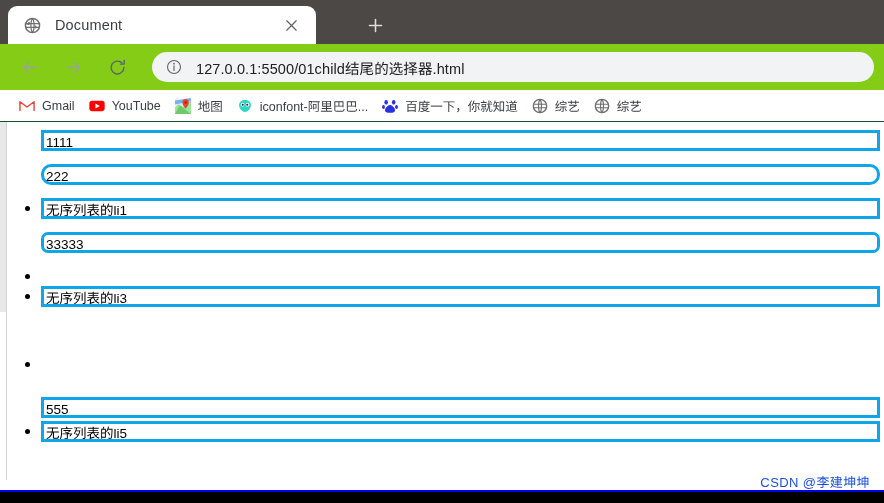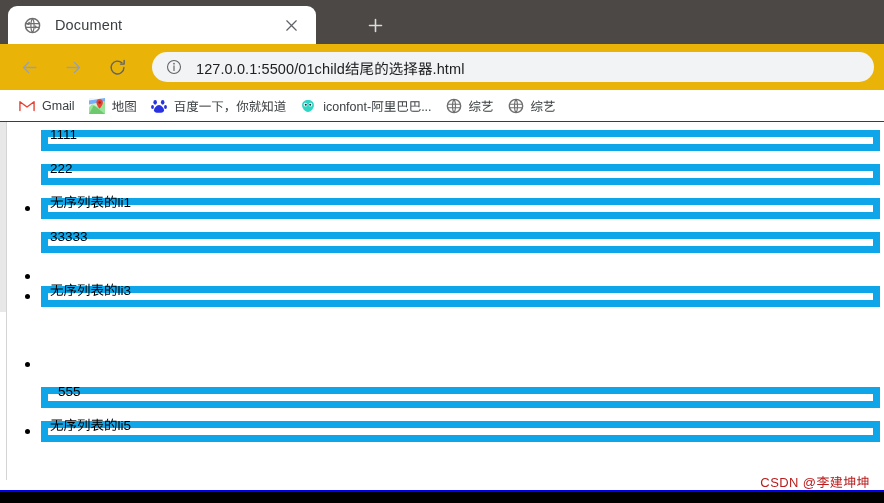--- a/index.html
+++ b/index.html
@@ -83,21 +83,21 @@
     display: flex;
     align-items: center;
     justify-content: center;
     border-radius: 50%;
     flex: none;
   }
 
   
   .toolbar {
     height: 46px;
-    background: #eab308;
+    background: #84cc16;
     display: flex;
     align-items: center;
     padding: 0 10px 0 14px;
     box-sizing: border-box;
     flex: none;
   }
   .nav-btn {
     width: 30px;
     height: 30px;
     display: flex;
@@ -202,23 +202,23 @@
     font-family: "Liberation Serif", "DejaVu Serif", serif;
   }
 
   
   .row {
     position: absolute;
     left: 41px;
     right: 4px;
     height: 21px;
     box-sizing: border-box;
-    border: 7px solid #0ea5e9;
-    display: flex;
-    align-items: flex-end;
+    border: 3px solid #0ea5e9;
+    display: flex;
+    align-items: flex-start;
   }
   .row-text {
     font-size: 13.5px;
     color: #000000;
     font-family: "Liberation Sans", "DejaVu Sans", sans-serif;
     padding-left: 2px;
     line-height: 19px;
     white-space: nowrap;
   }
   .bullet {
@@ -246,21 +246,21 @@
     bottom: 0;
     height: 11px;
     background: #000000;
   }
 
   .watermark {
     position: absolute;
     right: 14px;
     bottom: 12px;
     font-size: 13px;
-    color: #b91c1c;
+    color: #1d4ed8;
     font-family: "Liberation Sans", "DejaVu Sans", sans-serif;
     white-space: nowrap;
     letter-spacing: .4px;
   }
 </style>
 </head>
 <body>
 
 <div class="browser">
 
@@ -323,64 +323,73 @@
 
     <div class="bookmark">
       <span class="bookmark-icon">
         <svg viewBox="0 0 24 18" width="16" height="13" aria-hidden="true">
           <path d="M1.4 16.6 V3.4 L12 11.2 L22.6 3.4 V16.6" fill="none" stroke="#ea4335" stroke-width="2.1" stroke-linejoin="round" stroke-linecap="round"></path>
         </svg>
       </span>
       <span class="bookmark-label">Gmail</span>
     </div>
 
+    <div class="bookmark">
+      <span class="bookmark-icon">
+        <svg viewBox="0 0 24 17" width="16" height="12" aria-hidden="true">
+          <rect x="0.5" y="0.8" width="23" height="15.4" rx="4.2" fill="#ff0000"></rect>
+          <path d="M9.7 4.6 L16.2 8.5 L9.7 12.4 Z" fill="#ffffff"></path>
+        </svg>
+      </span>
+      <span class="bookmark-label">YouTube</span>
+    </div>
 
     <div class="bookmark">
       <span class="bookmark-icon">
         <svg viewBox="0 0 20 20" width="16" height="16" aria-hidden="true">
           <rect x="0" y="0" width="20" height="20" fill="#f1f3f4"></rect>
           <path d="M0 12 L7 4 L13 10 L20 3 V20 H0 Z" fill="#9be59b"></path>
           <path d="M0 20 L6 9 L20 20 Z" fill="#6ec96e"></path>
           <path d="M0 6 L5 0 H20 L10 11 Z" fill="#ffffff" opacity=".55"></path>
           <path d="M0 3 L20 0 V4 L0 8 Z" fill="#6aa6f6" opacity=".9"></path>
           <path d="M13.3 1.4c2.3 0 4.1 1.8 4.1 4.1 0 3.1-4.1 7.8-4.1 7.8S9.2 8.6 9.2 5.5c0-2.3 1.8-4.1 4.1-4.1z" fill="#ea4335"></path>
           <circle cx="13.3" cy="5.5" r="1.55" fill="#a52714"></circle>
         </svg>
       </span>
       <span class="bookmark-label">地图</span>
     </div>
 
     <div class="bookmark">
       <span class="bookmark-icon">
         <svg viewBox="0 0 20 20" width="16" height="16" aria-hidden="true">
+          <path d="M10 2.6c4 0 7.4 2.6 7.4 6.2 0 4.1-3.4 8.6-7.4 8.6S2.6 12.9 2.6 8.8c0-3.6 3.4-6.2 7.4-6.2z" fill="#2fd6c4"></path>
+          <circle cx="6.9" cy="8.3" r="2.3" fill="#ffffff"></circle>
+          <circle cx="13.1" cy="8.3" r="2.3" fill="#ffffff"></circle>
+          <circle cx="7.2" cy="8.5" r="1.3" fill="#1a2b3c"></circle>
+          <circle cx="12.8" cy="8.5" r="1.3" fill="#1a2b3c"></circle>
+        </svg>
+      </span>
+      <span class="bookmark-label">iconfont-阿里巴巴...</span>
+    </div>
+
+    <div class="bookmark">
+      <span class="bookmark-icon">
+        <svg viewBox="0 0 20 20" width="16" height="16" aria-hidden="true">
           <ellipse cx="5.2" cy="5.4" rx="2.2" ry="3" fill="#2932e1"></ellipse>
           <ellipse cx="14.6" cy="5.4" rx="2.2" ry="3" fill="#2932e1"></ellipse>
           <ellipse cx="1.9" cy="11.2" rx="1.8" ry="2.4" fill="#2932e1"></ellipse>
           <ellipse cx="18.1" cy="11.2" rx="1.8" ry="2.4" fill="#2932e1"></ellipse>
           <path d="M10 8.6c3.1 0 6.3 4.1 6.3 6.6 0 2-1.8 3.1-3.6 3.1H7.3c-1.8 0-3.6-1.1-3.6-3.1 0-2.5 3.2-6.6 6.3-6.6z" fill="#2932e1"></path>
         </svg>
       </span>
       <span class="bookmark-label">百度一下，你就知道</span>
     </div>
 
     <div class="bookmark">
       <span class="bookmark-icon">
-        <svg viewBox="0 0 20 20" width="16" height="16" aria-hidden="true">
-          <path d="M10 2.6c4 0 7.4 2.6 7.4 6.2 0 4.1-3.4 8.6-7.4 8.6S2.6 12.9 2.6 8.8c0-3.6 3.4-6.2 7.4-6.2z" fill="#2fd6c4"></path>
-          <circle cx="6.9" cy="8.3" r="2.3" fill="#ffffff"></circle>
-          <circle cx="13.1" cy="8.3" r="2.3" fill="#ffffff"></circle>
-          <circle cx="7.2" cy="8.5" r="1.3" fill="#1a2b3c"></circle>
-          <circle cx="12.8" cy="8.5" r="1.3" fill="#1a2b3c"></circle>
-        </svg>
-      </span>
-      <span class="bookmark-label">iconfont-阿里巴巴...</span>
-    </div>
-
-    <div class="bookmark">
-      <span class="bookmark-icon">
         <svg viewBox="0 0 24 24" width="16" height="16" aria-hidden="true">
           <circle cx="12" cy="12" r="10" fill="none" stroke="#6f6f6f" stroke-width="2.1"></circle>
           <path d="M2.6 9.3h18.8M2.6 14.7h18.8" fill="none" stroke="#6f6f6f" stroke-width="1.7"></path>
           <path d="M12 2.2c3 3.6 3 16 0 19.6M12 2.2C9 5.8 9 18.2 12 21.8" fill="none" stroke="#6f6f6f" stroke-width="1.7"></path>
         </svg>
       </span>
       <span class="bookmark-label">综艺</span>
     </div>
 
     <div class="bookmark">
@@ -397,37 +406,37 @@
   </div>
 
   <div class="viewport">
     <div class="left-gutter"></div>
     <div class="left-gutter-edge"></div>
 
     <div class="page" id="page-content">
         <div class="row" style="top: 8px;">
           <span class="row-text">1111</span>
         </div>
-        <div class="row" style="top: 42px;">
+        <div class="row" style="top: 42px; border-radius: 10px;">
           <span class="row-text">222</span>
         </div>
         <div class="bullet" style="top: 84px;"></div>
         <div class="row" style="top: 76px;">
           <span class="row-text">无序列表的li1</span>
         </div>
-        <div class="row" style="top: 110px;">
+        <div class="row" style="top: 110px; border-radius: 7px;">
           <span class="row-text">33333</span>
         </div>
         <div class="bullet" style="top: 152px;"></div>
         <div class="bullet" style="top: 172px;"></div>
         <div class="row" style="top: 164px;">
           <span class="row-text">无序列表的li3</span>
         </div>
         <div class="bullet" style="top: 240px;"></div>
-        <div class="row" style="top: 265px; padding-left: 8px;">
+        <div class="row" style="top: 275px;">
           <span class="row-text">555</span>
         </div>
         <div class="bullet" style="top: 307px;"></div>
         <div class="row" style="top: 299px;">
           <span class="row-text">无序列表的li5</span>
         </div>
       </div>
 
     <div class="watermark">CSDN @李建坤坤</div>
 

